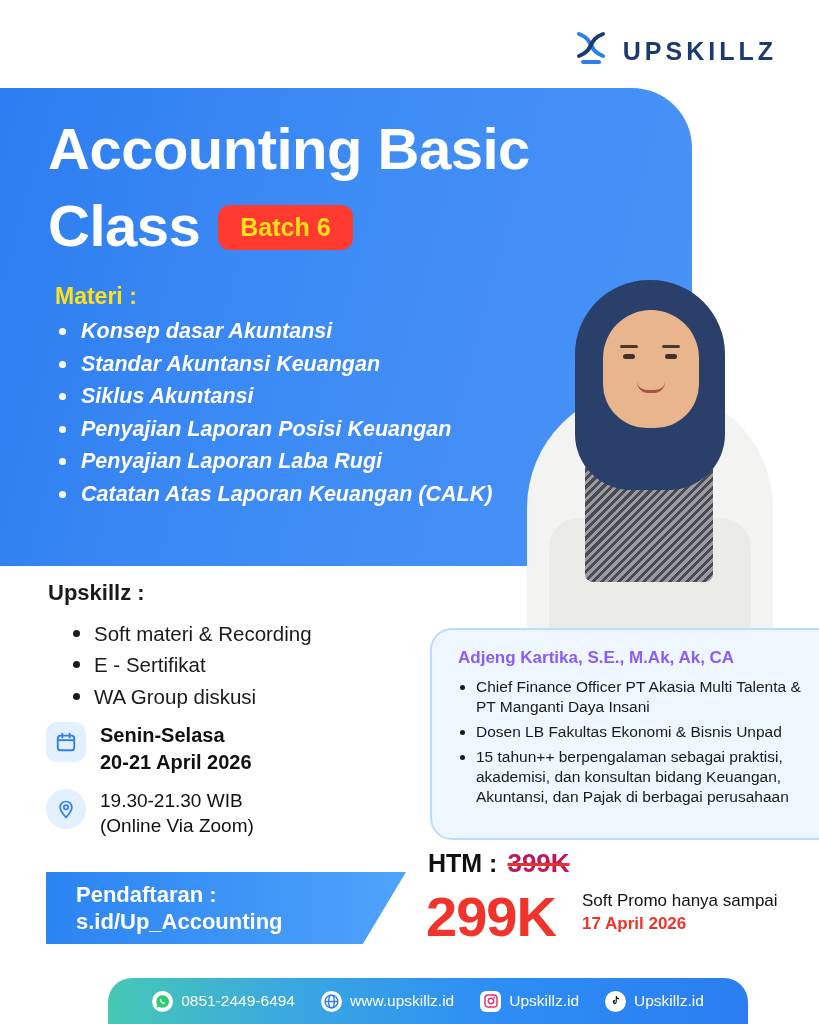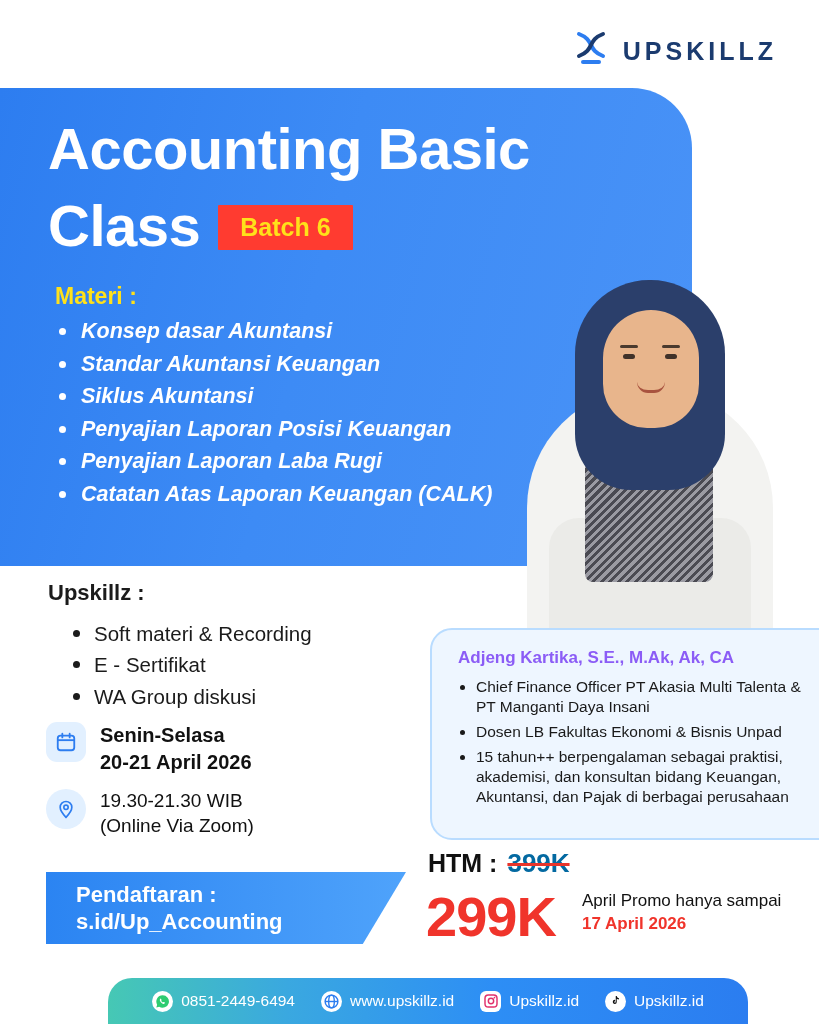--- a/index.html
+++ b/index.html
@@ -62,21 +62,21 @@
     gap: 18px;
     margin-top: 14px;
   }
   .batch-badge {
     display: inline-block;
     background: #ff3b30;
     color: #ffe11a;
     font-size: 25px;
     font-weight: 800;
     padding: 9px 22px;
-    border-radius: 1px;
+    border-radius: 12px;
     letter-spacing: 0;
     position: relative;
     top: 2px;
   }
   .materi-label {
     position: absolute;
     left: 55px;
     top: 195px;
     color: #ffe11a;
     font-size: 23px;
@@ -324,21 +324,21 @@
     gap: 10px;
   }
   .htm-label {
     font-size: 25px;
     font-weight: 700;
     color: #111;
   }
   .htm-old {
     font-size: 26px;
     font-weight: 700;
-    color: #0369a1;
+    color: #be185d;
     text-decoration: line-through;
     text-decoration-color: #e8352b;
     text-decoration-thickness: 3px;
   }
   .price-now {
     position: absolute;
     left: 426px;
     top: 884px;
     font-size: 56px;
     font-weight: 800;
@@ -488,21 +488,21 @@
     <span class="reg-line">Pendaftaran :</span>
     <span class="reg-line">s.id/Up_Accounting</span>
   </div>
 
   <div class="htm-row">
     <span class="htm-label">HTM :</span>
     <span class="htm-old">399K</span>
   </div>
   <div class="price-now">299K</div>
   <div class="promo-text">
-    <span>April Promo hanya sampai</span>
+    <span>Soft Promo hanya sampai</span>
     <span class="promo-date">17 April 2026</span>
   </div>
 
   <div class="footer">
     <div class="f-item">
       <span class="f-icon">
         <svg viewBox="0 0 24 24" width="15" height="15" aria-hidden="true">
           <path d="M12 2a10 10 0 00-8.6 15l-1.3 4.5 4.6-1.2A10 10 0 1012 2z" fill="#2ecc71"></path>
           <path d="M8.8 7.4c.3-.1.7 0 .9.4l.8 1.6c.1.3 0 .6-.2.8l-.5.5c.6 1.3 1.6 2.3 2.9 2.9l.5-.6c.2-.2.5-.3.8-.2l1.7.8c.3.2.5.6.3.9-.4 1-1.5 1.5-2.5 1.3-2.7-.5-5.2-3-5.8-5.8-.2-1 .2-2.1 1.1-2.6z" fill="#ffffff"></path>
         </svg>

